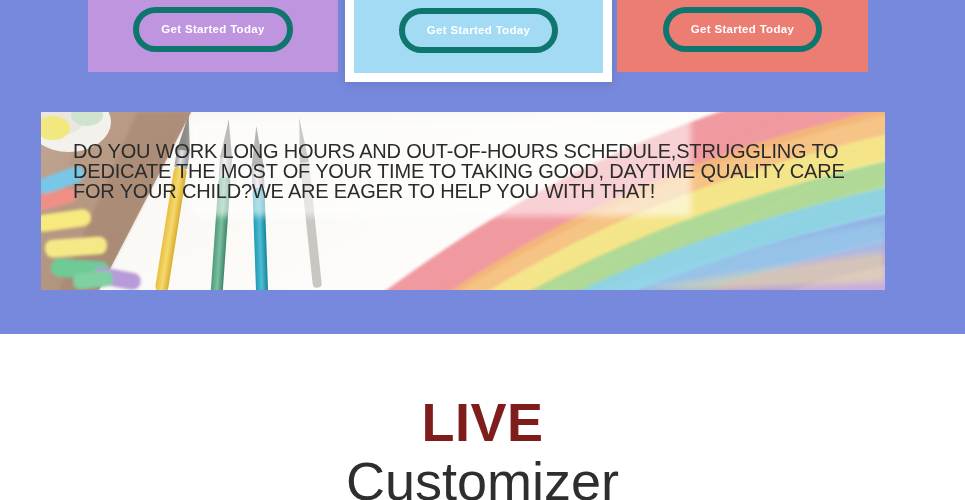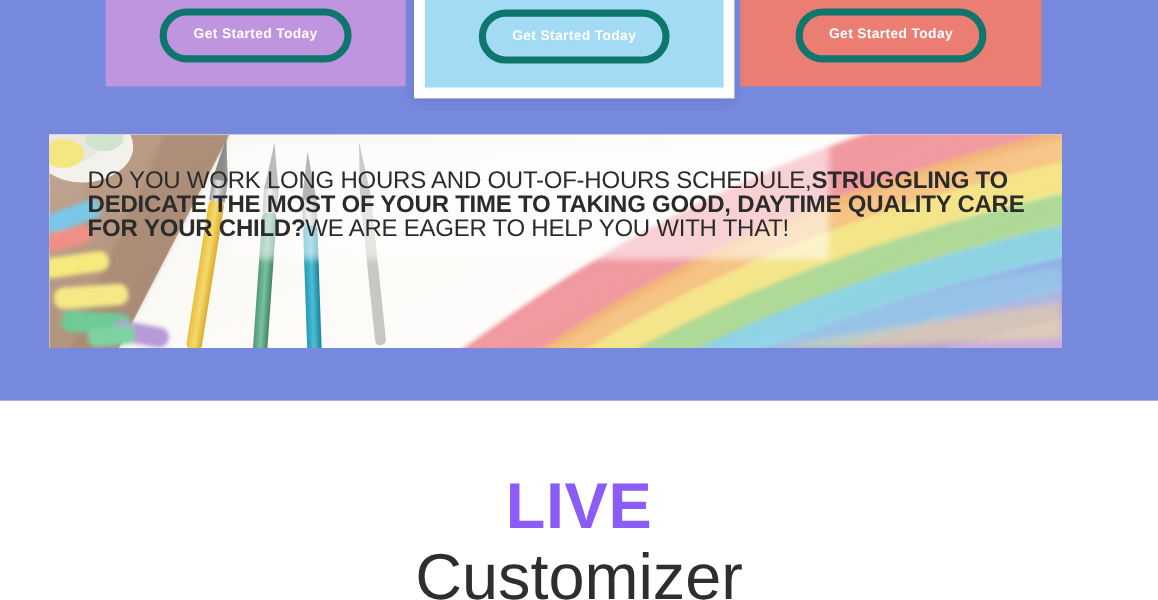--- a/index.html
+++ b/index.html
@@ -128,41 +128,41 @@
   }
   .promo-text {
     font-size: 20px;
     line-height: 20px;
     color: #2b2b2b;
     letter-spacing: -0.2px;
     font-weight: 400;
     margin: 0;
   }
   .promo-text .b {
-    font-weight: bold;
+    font-weight: normal;
   }
 
   
   .live-section {
     position: absolute;
     left: 0;
     top: 334px;
     width: 965px;
     height: 166px;
     background: #ffffff;
     text-align: center;
   }
   .live-title {
     position: absolute;
     left: 0;
     top: 61px;
     width: 965px;
     font-size: 54px;
     font-weight: bold;
-    color: #8b5cf6;
+    color: #7f1d1d;
     letter-spacing: 0.5px;
     line-height: 1;
     text-align: center;
   }
   .live-subtitle {
     position: absolute;
     left: 0;
     top: 120px;
     width: 965px;
     font-size: 54px;

